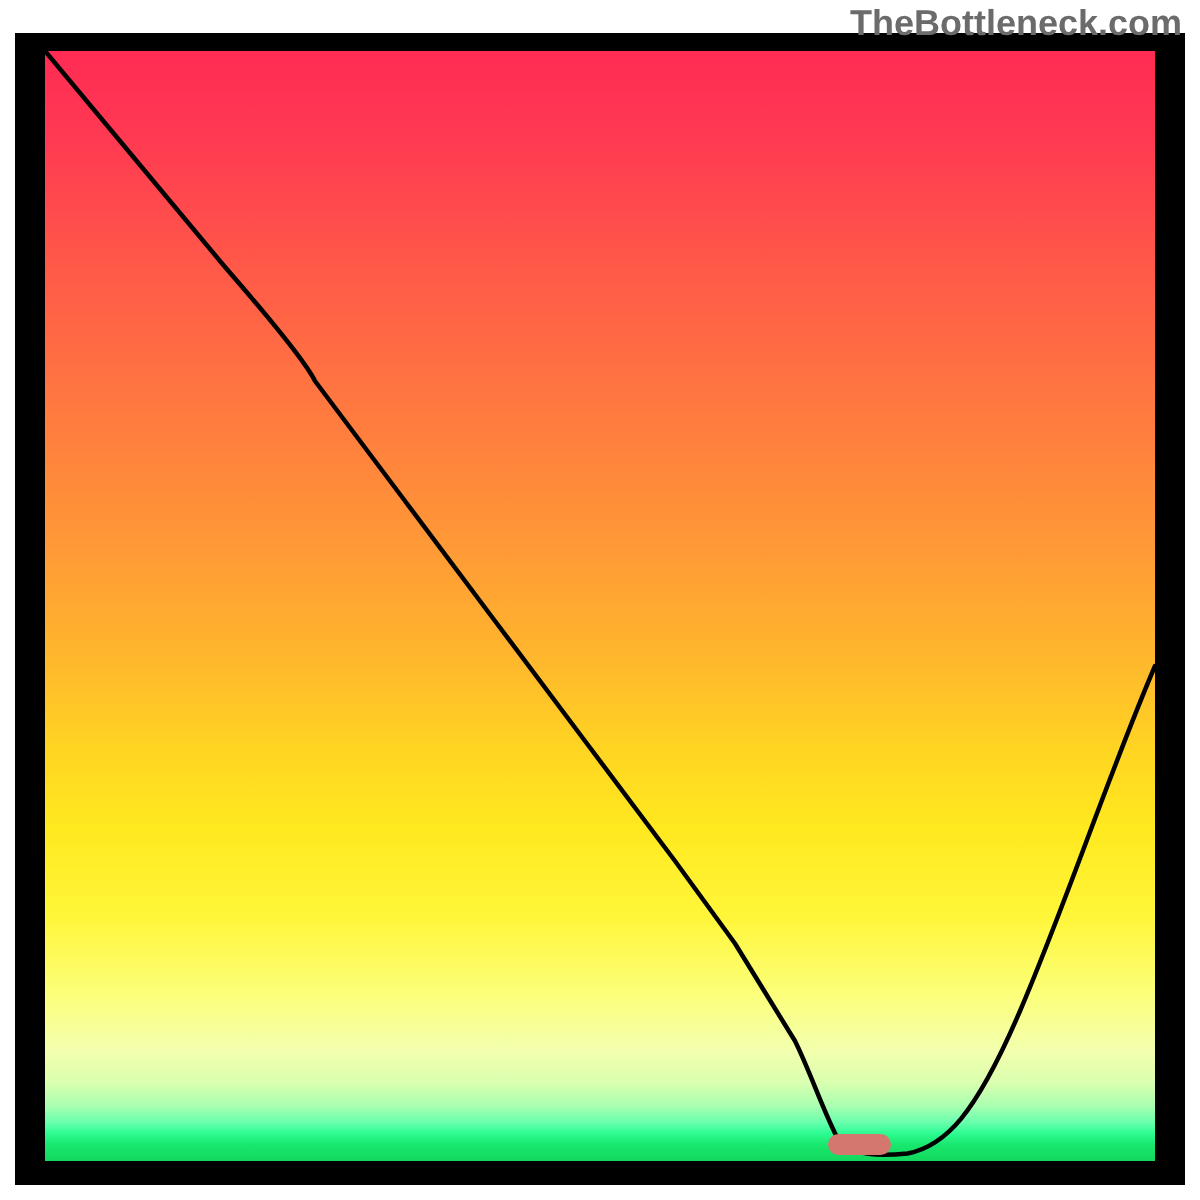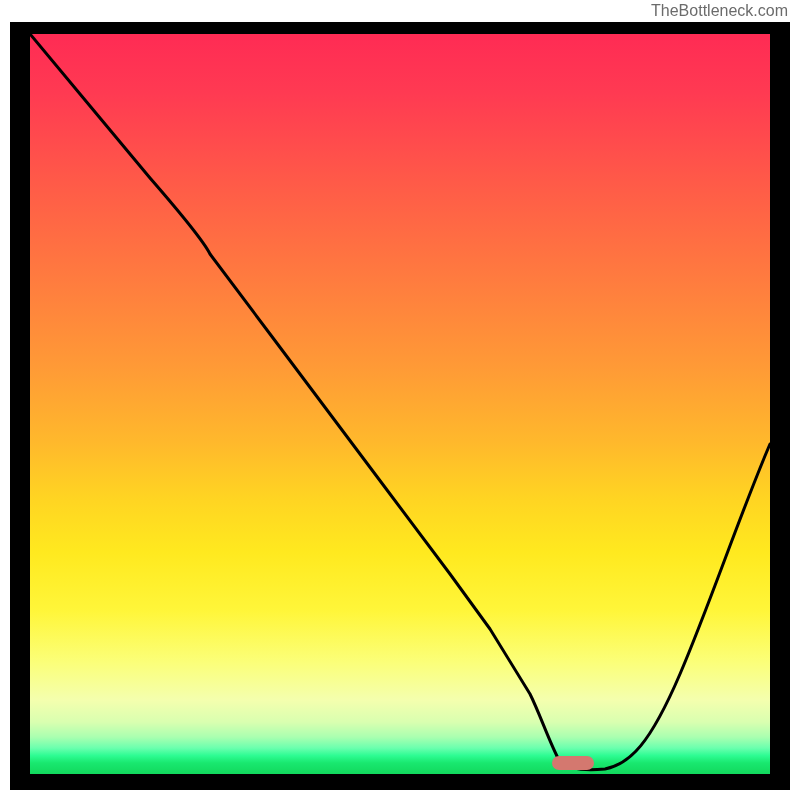--- a/index.html
+++ b/index.html
@@ -9,22 +9,22 @@
     width: 800px;
     height: 800px;
     position: relative;
     font-family: Arial, sans-serif;
   }
   .watermark {
     position: absolute;
     top: 2px;
     right: 12px;
     color: #6b6b6b;
-    font-size: 16px;
-    font-weight: 400;
+    font-size: 24px;
+    font-weight: 700;
     z-index: 10;
   }
   .plot-outer {
     position: absolute;
     left: 10px;
     top: 22px;
     width: 780px;
     height: 768px;
     background: #000000;
   }

